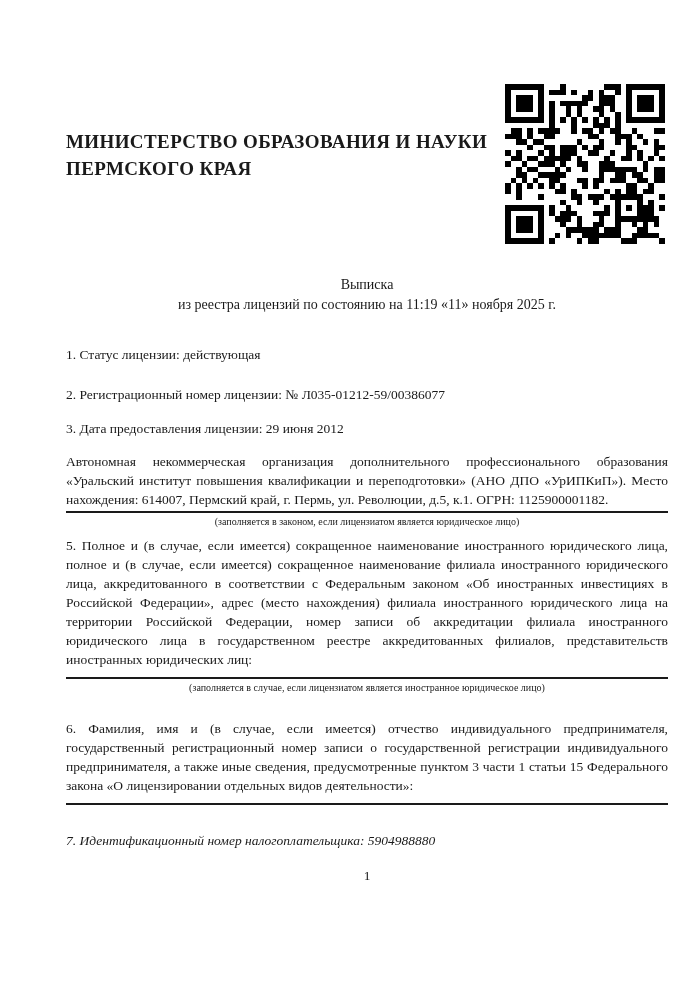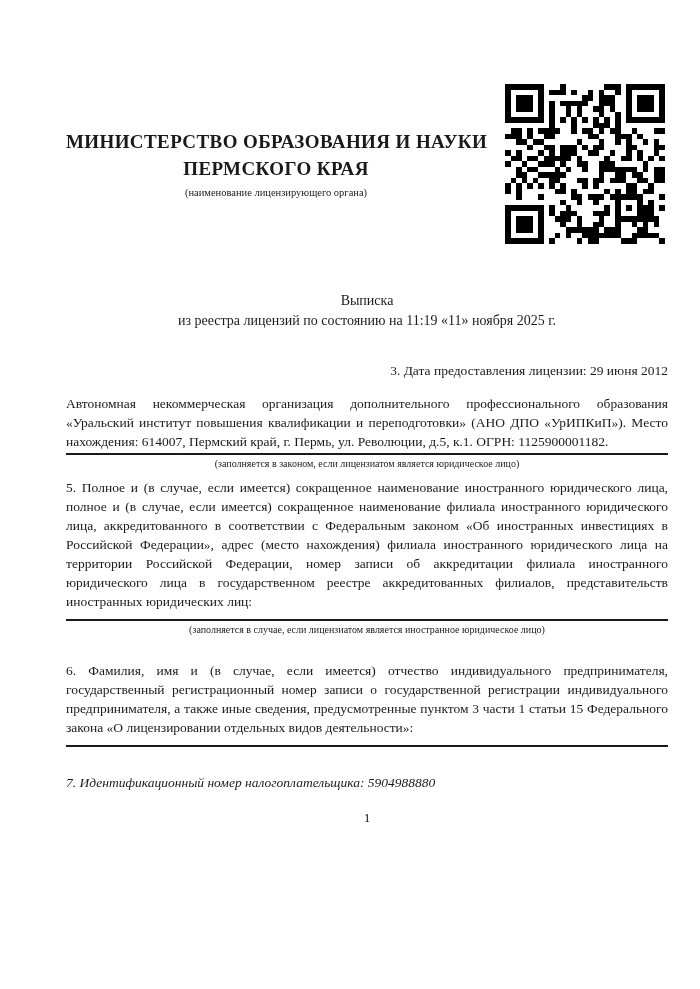--- a/index.html
+++ b/index.html
@@ -20,21 +20,20 @@
     top: 84px;
     width: 160px;
     height: 160px;
   }
   .qr svg { display: block; width: 160px; height: 160px; }
 
   
   .header {
     margin: 128px 0 0 66px;
     width: 420px;
-    text-align: center;
   }
   .title-line {
     font-size: 19px;
     font-weight: bold;
     line-height: 27px;
     letter-spacing: 0.4px;
     white-space: nowrap;
   }
   .header-note {
     font-size: 10.5px;
@@ -53,21 +52,21 @@
   
   .content { margin-left: 66px; width: 602px; }
   .body-text {
     margin: 0;
     font-size: 13.5px;
     line-height: 19px;
   }
   .just { text-align: justify; }
   .item-1 { margin-top: 30px; }
   .item-2 { margin-top: 21px; }
-  .item-3 { margin-top: 5px; text-align: right; }
+  .item-3 { margin-top: 15px; }
   .item-4 { margin-top: 14px; }
   .item-5 { margin-top: 7px; }
   .item-6 { margin-top: 24px; }
   .item-7 { margin-top: 26px; font-style: italic; }
   .field-rule {
     border: 0;
     border-top: 2px solid #1a1a1a;
     margin: 2px 0 0 0;
     width: 602px;
     height: 0;
@@ -94,33 +93,36 @@
 
   <div class="qr">
     <svg id="qr-svg" xmlns="http://www.w3.org/2000/svg" shape-rendering="crispEdges" viewBox="0 0 29 29">
         <path d="M0 0h1v1h-1zM1 0h1v1h-1zM2 0h1v1h-1zM3 0h1v1h-1zM4 0h1v1h-1zM5 0h1v1h-1zM6 0h1v1h-1zM10 0h1v1h-1zM18 0h1v1h-1zM19 0h1v1h-1zM20 0h1v1h-1zM22 0h1v1h-1zM23 0h1v1h-1zM24 0h1v1h-1zM25 0h1v1h-1zM26 0h1v1h-1zM27 0h1v1h-1zM28 0h1v1h-1zM0 1h1v1h-1zM6 1h1v1h-1zM8 1h1v1h-1zM9 1h1v1h-1zM10 1h1v1h-1zM12 1h1v1h-1zM15 1h1v1h-1zM17 1h1v1h-1zM20 1h1v1h-1zM22 1h1v1h-1zM28 1h1v1h-1zM0 2h1v1h-1zM2 2h1v1h-1zM3 2h1v1h-1zM4 2h1v1h-1zM6 2h1v1h-1zM14 2h1v1h-1zM15 2h1v1h-1zM17 2h1v1h-1zM18 2h1v1h-1zM19 2h1v1h-1zM22 2h1v1h-1zM24 2h1v1h-1zM25 2h1v1h-1zM26 2h1v1h-1zM28 2h1v1h-1zM0 3h1v1h-1zM2 3h1v1h-1zM3 3h1v1h-1zM4 3h1v1h-1zM6 3h1v1h-1zM8 3h1v1h-1zM10 3h1v1h-1zM11 3h1v1h-1zM12 3h1v1h-1zM13 3h1v1h-1zM14 3h1v1h-1zM17 3h1v1h-1zM18 3h1v1h-1zM19 3h1v1h-1zM22 3h1v1h-1zM24 3h1v1h-1zM25 3h1v1h-1zM26 3h1v1h-1zM28 3h1v1h-1zM0 4h1v1h-1zM2 4h1v1h-1zM3 4h1v1h-1zM4 4h1v1h-1zM6 4h1v1h-1zM8 4h1v1h-1zM11 4h1v1h-1zM13 4h1v1h-1zM16 4h1v1h-1zM17 4h1v1h-1zM19 4h1v1h-1zM22 4h1v1h-1zM24 4h1v1h-1zM25 4h1v1h-1zM26 4h1v1h-1zM28 4h1v1h-1zM0 5h1v1h-1zM6 5h1v1h-1zM8 5h1v1h-1zM11 5h1v1h-1zM13 5h1v1h-1zM17 5h1v1h-1zM20 5h1v1h-1zM22 5h1v1h-1zM28 5h1v1h-1zM0 6h1v1h-1zM1 6h1v1h-1zM2 6h1v1h-1zM3 6h1v1h-1zM4 6h1v1h-1zM5 6h1v1h-1zM6 6h1v1h-1zM8 6h1v1h-1zM10 6h1v1h-1zM12 6h1v1h-1zM14 6h1v1h-1zM16 6h1v1h-1zM18 6h1v1h-1zM20 6h1v1h-1zM22 6h1v1h-1zM23 6h1v1h-1zM24 6h1v1h-1zM25 6h1v1h-1zM26 6h1v1h-1zM27 6h1v1h-1zM28 6h1v1h-1zM8 7h1v1h-1zM12 7h1v1h-1zM16 7h1v1h-1zM17 7h1v1h-1zM18 7h1v1h-1zM20 7h1v1h-1zM1 8h1v1h-1zM2 8h1v1h-1zM4 8h1v1h-1zM6 8h1v1h-1zM7 8h1v1h-1zM8 8h1v1h-1zM9 8h1v1h-1zM12 8h1v1h-1zM14 8h1v1h-1zM15 8h1v1h-1zM17 8h1v1h-1zM19 8h1v1h-1zM20 8h1v1h-1zM23 8h1v1h-1zM27 8h1v1h-1zM28 8h1v1h-1zM0 9h1v1h-1zM1 9h1v1h-1zM2 9h1v1h-1zM4 9h1v1h-1zM7 9h1v1h-1zM8 9h1v1h-1zM15 9h1v1h-1zM16 9h1v1h-1zM20 9h1v1h-1zM21 9h1v1h-1zM22 9h1v1h-1zM24 9h1v1h-1zM2 10h1v1h-1zM3 10h1v1h-1zM5 10h1v1h-1zM6 10h1v1h-1zM13 10h1v1h-1zM17 10h1v1h-1zM20 10h1v1h-1zM22 10h1v1h-1zM25 10h1v1h-1zM27 10h1v1h-1zM4 11h1v1h-1zM7 11h1v1h-1zM8 11h1v1h-1zM10 11h1v1h-1zM11 11h1v1h-1zM12 11h1v1h-1zM14 11h1v1h-1zM16 11h1v1h-1zM17 11h1v1h-1zM22 11h1v1h-1zM23 11h1v1h-1zM27 11h1v1h-1zM28 11h1v1h-1zM0 12h1v1h-1zM2 12h1v1h-1zM6 12h1v1h-1zM8 12h1v1h-1zM10 12h1v1h-1zM11 12h1v1h-1zM12 12h1v1h-1zM15 12h1v1h-1zM16 12h1v1h-1zM19 12h1v1h-1zM22 12h1v1h-1zM24 12h1v1h-1zM27 12h1v1h-1zM1 13h1v1h-1zM2 13h1v1h-1zM4 13h1v1h-1zM5 13h1v1h-1zM7 13h1v1h-1zM8 13h1v1h-1zM9 13h1v1h-1zM10 13h1v1h-1zM11 13h1v1h-1zM13 13h1v1h-1zM18 13h1v1h-1zM21 13h1v1h-1zM22 13h1v1h-1zM24 13h1v1h-1zM26 13h1v1h-1zM28 13h1v1h-1zM0 14h1v1h-1zM3 14h1v1h-1zM6 14h1v1h-1zM7 14h1v1h-1zM8 14h1v1h-1zM10 14h1v1h-1zM13 14h1v1h-1zM14 14h1v1h-1zM17 14h1v1h-1zM18 14h1v1h-1zM19 14h1v1h-1zM25 14h1v1h-1zM2 15h1v1h-1zM4 15h1v1h-1zM5 15h1v1h-1zM9 15h1v1h-1zM11 15h1v1h-1zM14 15h1v1h-1zM17 15h1v1h-1zM18 15h1v1h-1zM19 15h1v1h-1zM20 15h1v1h-1zM21 15h1v1h-1zM22 15h1v1h-1zM23 15h1v1h-1zM25 15h1v1h-1zM27 15h1v1h-1zM28 15h1v1h-1zM2 16h1v1h-1zM3 16h1v1h-1zM6 16h1v1h-1zM7 16h1v1h-1zM8 16h1v1h-1zM9 16h1v1h-1zM10 16h1v1h-1zM17 16h1v1h-1zM20 16h1v1h-1zM21 16h1v1h-1zM23 16h1v1h-1zM24 16h1v1h-1zM27 16h1v1h-1zM28 16h1v1h-1zM1 17h1v1h-1zM3 17h1v1h-1zM5 17h1v1h-1zM8 17h1v1h-1zM9 17h1v1h-1zM13 17h1v1h-1zM14 17h1v1h-1zM16 17h1v1h-1zM17 17h1v1h-1zM19 17h1v1h-1zM20 17h1v1h-1zM21 17h1v1h-1zM24 17h1v1h-1zM25 17h1v1h-1zM27 17h1v1h-1zM28 17h1v1h-1zM0 18h1v1h-1zM2 18h1v1h-1zM4 18h1v1h-1zM6 18h1v1h-1zM8 18h1v1h-1zM10 18h1v1h-1zM14 18h1v1h-1zM16 18h1v1h-1zM22 18h1v1h-1zM23 18h1v1h-1zM26 18h1v1h-1zM0 19h1v1h-1zM2 19h1v1h-1zM9 19h1v1h-1zM10 19h1v1h-1zM12 19h1v1h-1zM18 19h1v1h-1zM20 19h1v1h-1zM22 19h1v1h-1zM23 19h1v1h-1zM25 19h1v1h-1zM26 19h1v1h-1zM2 20h1v1h-1zM6 20h1v1h-1zM12 20h1v1h-1zM13 20h1v1h-1zM15 20h1v1h-1zM16 20h1v1h-1zM17 20h1v1h-1zM19 20h1v1h-1zM20 20h1v1h-1zM21 20h1v1h-1zM22 20h1v1h-1zM23 20h1v1h-1zM24 20h1v1h-1zM28 20h1v1h-1zM10 21h1v1h-1zM13 21h1v1h-1zM16 21h1v1h-1zM20 21h1v1h-1zM24 21h1v1h-1zM26 21h1v1h-1zM0 22h1v1h-1zM1 22h1v1h-1zM2 22h1v1h-1zM3 22h1v1h-1zM4 22h1v1h-1zM5 22h1v1h-1zM6 22h1v1h-1zM8 22h1v1h-1zM11 22h1v1h-1zM18 22h1v1h-1zM20 22h1v1h-1zM22 22h1v1h-1zM24 22h1v1h-1zM25 22h1v1h-1zM26 22h1v1h-1zM28 22h1v1h-1zM0 23h1v1h-1zM6 23h1v1h-1zM8 23h1v1h-1zM10 23h1v1h-1zM11 23h1v1h-1zM12 23h1v1h-1zM16 23h1v1h-1zM17 23h1v1h-1zM18 23h1v1h-1zM20 23h1v1h-1zM24 23h1v1h-1zM25 23h1v1h-1zM26 23h1v1h-1zM0 24h1v1h-1zM2 24h1v1h-1zM3 24h1v1h-1zM4 24h1v1h-1zM6 24h1v1h-1zM9 24h1v1h-1zM10 24h1v1h-1zM11 24h1v1h-1zM13 24h1v1h-1zM17 24h1v1h-1zM20 24h1v1h-1zM21 24h1v1h-1zM22 24h1v1h-1zM23 24h1v1h-1zM24 24h1v1h-1zM25 24h1v1h-1zM26 24h1v1h-1zM27 24h1v1h-1zM0 25h1v1h-1zM2 25h1v1h-1zM3 25h1v1h-1zM4 25h1v1h-1zM6 25h1v1h-1zM10 25h1v1h-1zM13 25h1v1h-1zM16 25h1v1h-1zM17 25h1v1h-1zM20 25h1v1h-1zM23 25h1v1h-1zM25 25h1v1h-1zM27 25h1v1h-1zM0 26h1v1h-1zM2 26h1v1h-1zM3 26h1v1h-1zM4 26h1v1h-1zM6 26h1v1h-1zM11 26h1v1h-1zM12 26h1v1h-1zM13 26h1v1h-1zM14 26h1v1h-1zM15 26h1v1h-1zM16 26h1v1h-1zM18 26h1v1h-1zM19 26h1v1h-1zM20 26h1v1h-1zM24 26h1v1h-1zM25 26h1v1h-1zM0 27h1v1h-1zM6 27h1v1h-1zM9 27h1v1h-1zM11 27h1v1h-1zM14 27h1v1h-1zM15 27h1v1h-1zM16 27h1v1h-1zM17 27h1v1h-1zM18 27h1v1h-1zM19 27h1v1h-1zM20 27h1v1h-1zM23 27h1v1h-1zM24 27h1v1h-1zM25 27h1v1h-1zM26 27h1v1h-1zM27 27h1v1h-1zM0 28h1v1h-1zM1 28h1v1h-1zM2 28h1v1h-1zM3 28h1v1h-1zM4 28h1v1h-1zM5 28h1v1h-1zM6 28h1v1h-1zM8 28h1v1h-1zM13 28h1v1h-1zM15 28h1v1h-1zM16 28h1v1h-1zM21 28h1v1h-1zM22 28h1v1h-1zM23 28h1v1h-1zM28 28h1v1h-1z" fill="#000000"></path>
       </svg>
   </div>
 
   <header class="header">
     <div class="title-line">МИНИСТЕРСТВО ОБРАЗОВАНИЯ И НАУКИ</div>
     <div class="title-line">ПЕРМСКОГО КРАЯ</div>
-    <div class="header-note">(наименование лицензирующего органа)</div>
   </header>
 
   <div class="subtitle">
     <div>Выписка</div>
     <div>из реестра лицензий по состоянию на 11:19 «11» ноября 2025 г.</div>
   </div>
 
   <main class="content">
 
     <section class="item-1">
+      <p class="body-text">1. Статус лицензии: действующая</p>
     </section>
 
+    <section class="item-2">
+      <p class="body-text">2. Регистрационный номер лицензии: № Л035-01212-59/00386077</p>
+    </section>
 
     <section class="item-3">
       <p class="body-text">3. Дата предоставления лицензии: 29 июня 2012</p>
     </section>
 
     <section class="item-4">
       <p class="body-text just">Автономная некоммерческая организация дополнительного профессионального образования «Уральский институт повышения квалификации и переподготовки» (АНО ДПО «УрИПКиП»). Место нахождения: 614007, Пермский край, г. Пермь, ул. Революции, д.5, к.1. ОГРН: 1125900001182.</p>
       <hr class="field-rule">
       <div class="field-note">(заполняется в законом, если лицензиатом является юридическое лицо)</div>
     </section>

